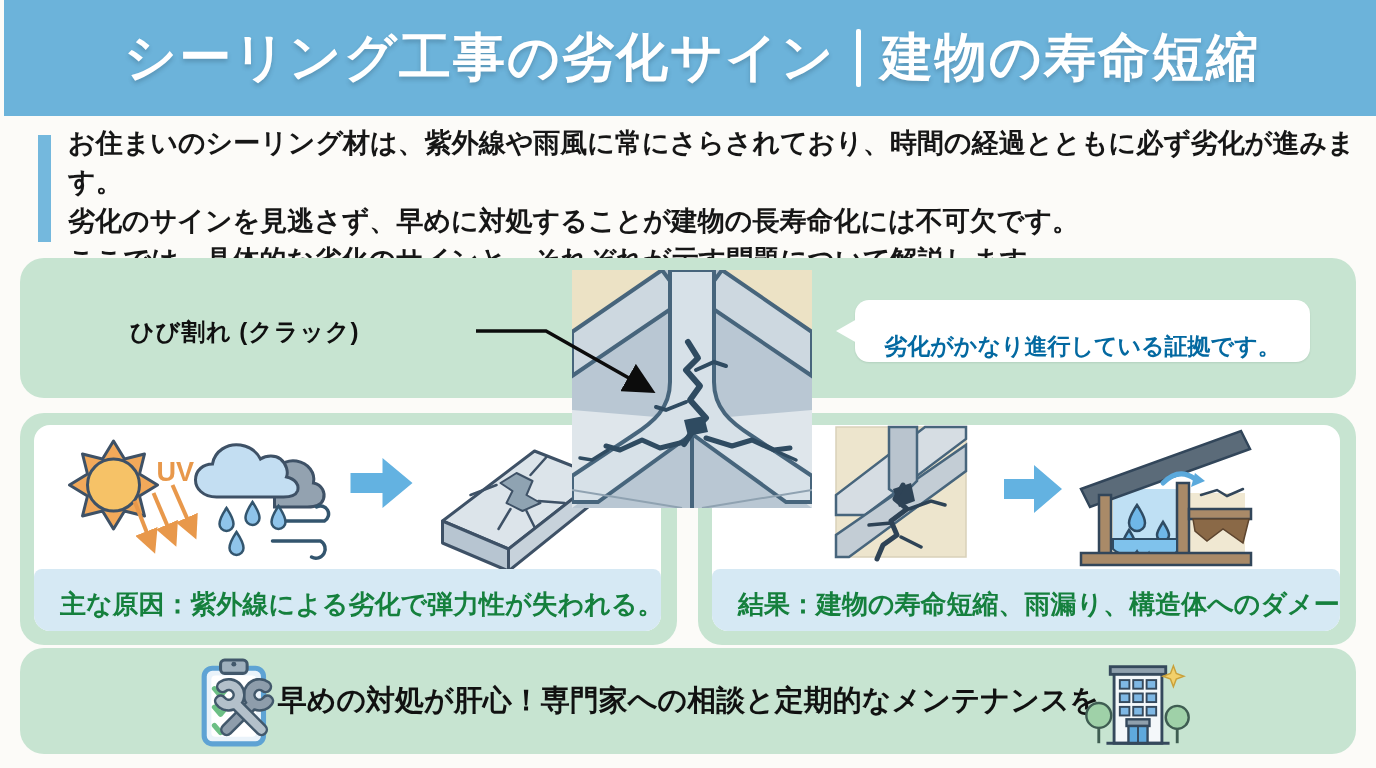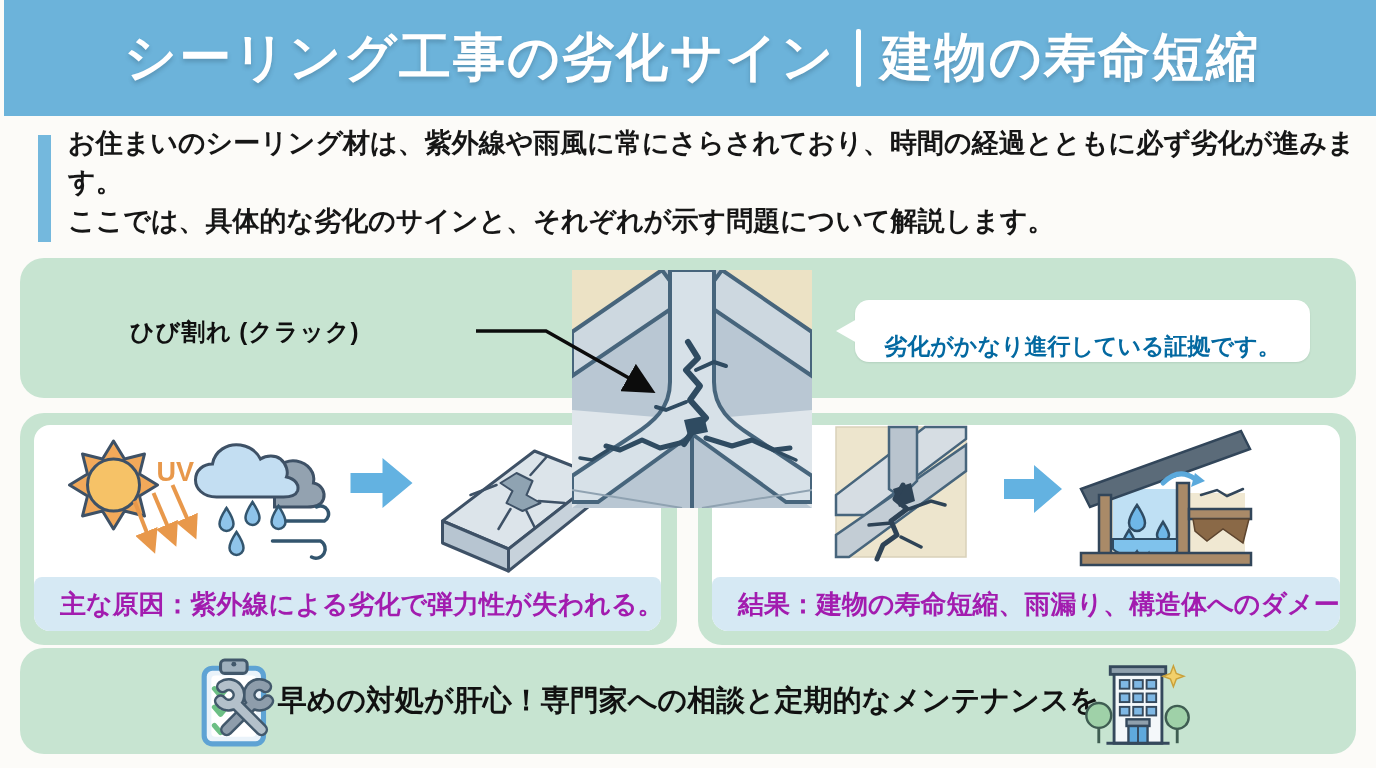--- a/index.html
+++ b/index.html
@@ -28,22 +28,22 @@
   .panel-1{left:20px;top:258px;width:1336px;height:140px;}
   .panel-2{left:20px;top:413px;width:657px;height:232px;}
   .panel-3{left:698px;top:413px;width:658px;height:232px;}
   .footer-bar{left:20px;top:648px;width:1336px;height:106px;display:flex;align-items:center;justify-content:center;}
   .inner-white{
     position:absolute;left:14px;top:12px;right:16px;bottom:14px;
     background:#ffffff;border-radius:16px;overflow:hidden;
   }
   .caption-strip{
     position:absolute;left:0;right:0;bottom:0;height:54px;background:#d6e9f4;
-    border-radius:8px 8px 0 0;display:flex;align-items:center;padding:0 0 0 26px;
-    font-size:26px;font-weight:700;color:#a21caf;white-space:nowrap;
+    border-radius:8px 8px 0 0;display:flex;align-items:center;padding:8px 0 0 26px;
+    font-size:26px;font-weight:700;color:#15803d;white-space:nowrap;
   }
   .illus{position:absolute;left:0;top:0;width:100%;height:152px;}
   
   .crack-label{
     position:absolute;left:130px;top:294px;font-size:24px;font-weight:800;color:#101010;z-index:3;
     height:76px;display:flex;align-items:center;letter-spacing:1px;
   }
   .callout{
     position:absolute;left:855px;top:300px;width:455px;height:62px;background:#ffffff;
     border-radius:14px;display:flex;align-items:flex-end;justify-content:center;
@@ -70,20 +70,21 @@
     <div class="title">
       <span>シーリング工事の劣化サイン</span>
       <span class="title-divider"></span>
       <span>建物の寿命短縮</span>
     </div>
   </div>
 
   <div class="intro-bar"></div>
   <div class="intro-text">
     <div>お住まいのシーリング材は、紫外線や雨風に常にさらされており、時間の経過とともに必ず劣化が進みます。</div>
+    <div>劣化のサインを見逃さず、早めに対処することが建物の長寿命化には不可欠です。</div>
     <div>ここでは、具体的な劣化のサインと、それぞれが示す問題について解説します。</div>
   </div>
 
   <div class="panel panel-1"></div>
   <div class="crack-label">ひび割れ (クラック)</div>
   <div class="callout">
     <span class="callout-tail"></span>
     <span>劣化がかなり進行している証拠です。</span>
   </div>
 

